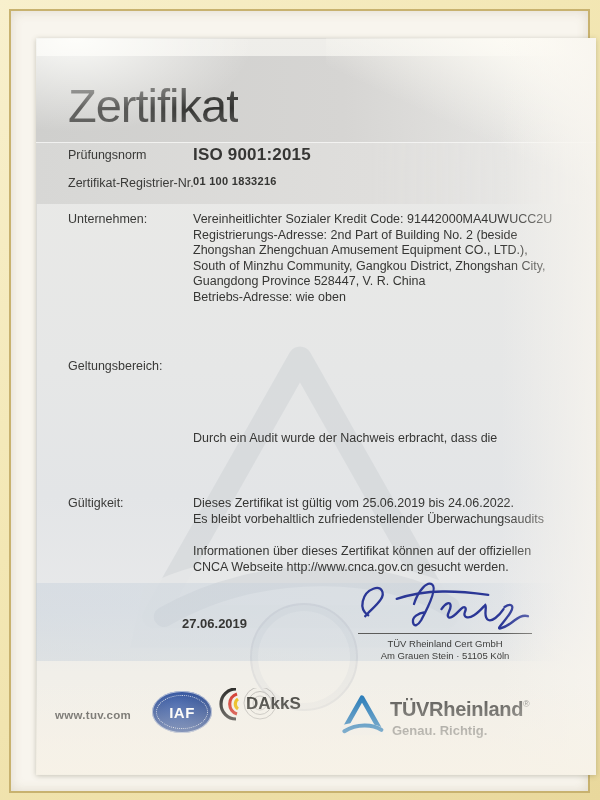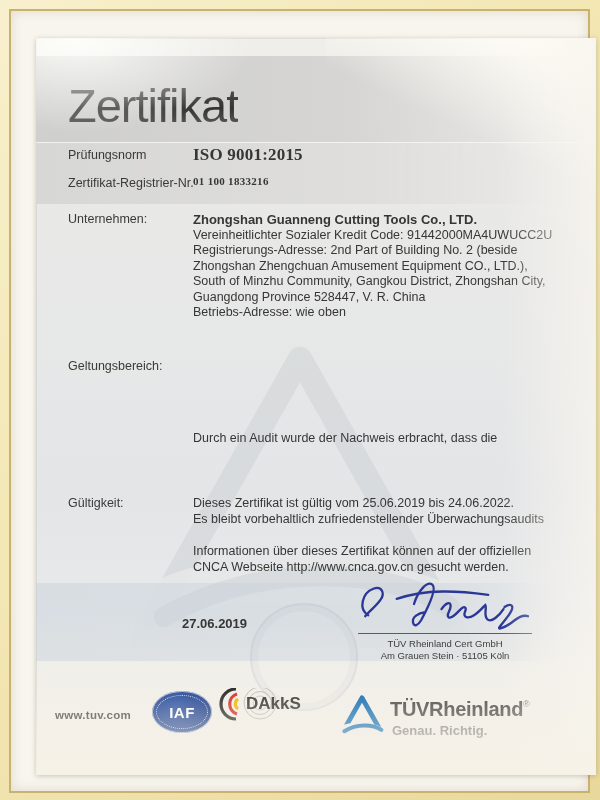--- a/index.html
+++ b/index.html
@@ -26,21 +26,21 @@
   .band-b{position:absolute;left:0;top:104px;width:100%;height:61px;
     background:linear-gradient(90deg,#d7d7d5 0%,#dfdedc 60%,rgba(236,235,233,.3) 95%,rgba(240,239,237,0) 100%);
     border-top:1px solid rgba(248,248,246,.8);}
   .title{
     position:absolute;left:32px;top:40px;
     font-size:47px;letter-spacing:-1px;font-weight:400;
     background:linear-gradient(180deg,#5d5d5b 0%,#333331 55%,#6b6b69 100%);
     -webkit-background-clip:text;background-clip:text;color:transparent;
   }
   .lbl{position:absolute;left:32px;font-size:12.5px;color:#3a3a38;white-space:nowrap;}
-  .val{position:absolute;left:157px;font-size:12.5px;color:#363634;white-space:nowrap;font-family:Liberation Serif, serif;}
+  .val{position:absolute;left:157px;font-size:12.5px;color:#363634;white-space:nowrap;}
   .val-iso{font-size:17px;font-weight:700;letter-spacing:.2px;top:-3px;}
   .val-reg{font-size:11px;font-weight:700;letter-spacing:.3px;top:-1px;}
   .blk{position:absolute;left:157px;font-size:12.5px;line-height:15.5px;color:#363634;}
   .blk .bold{font-weight:700;font-size:13px;}
   .line{white-space:nowrap;}
   .date{position:absolute;left:146px;top:566px;font-size:13px;font-weight:700;color:#363634;margin-top:12px;}
   
   .sig-svg{position:absolute;left:318px;top:540px;width:178px;height:54px;}
   .sig-line{position:absolute;left:322px;top:595px;width:174px;height:1px;background:#5c5c5a;}
   .sig-org{position:absolute;left:322px;top:600px;width:174px;text-align:center;
@@ -99,21 +99,20 @@
 
     <div class="title">Zertifikat</div>
 
     <div class="lbl" style="top:110px">Prüfungsnorm</div>
     <div class="val val-iso" style="top:107px">ISO 9001:2015</div>
     <div class="lbl" style="top:138px">Zertifikat-Registrier-Nr.</div>
     <div class="val val-reg" style="top:137px">01 100 1833216</div>
 
     <div class="lbl" style="top:174px">Unternehmen:</div>
     <div class="blk" style="top:174px">
-      <div class="bold line">Zhongshan Guanneng Cutting Tools Co., LTD.</div>
       <div class="line">Vereinheitlichter Sozialer Kredit Code: 91442000MA4UWUCC2U</div>
       <div class="line">Registrierungs-Adresse: 2nd Part of Building No. 2 (beside</div>
       <div class="line">Zhongshan Zhengchuan Amusement Equipment CO., LTD.),</div>
       <div class="line">South of Minzhu Community, Gangkou District, Zhongshan City,</div>
       <div class="line">Guangdong Province 528447, V. R. China</div>
       <div class="line">Betriebs-Adresse: wie oben</div>
     </div>
 
     <div class="lbl" style="top:321px">Geltungsbereich:</div>
 

